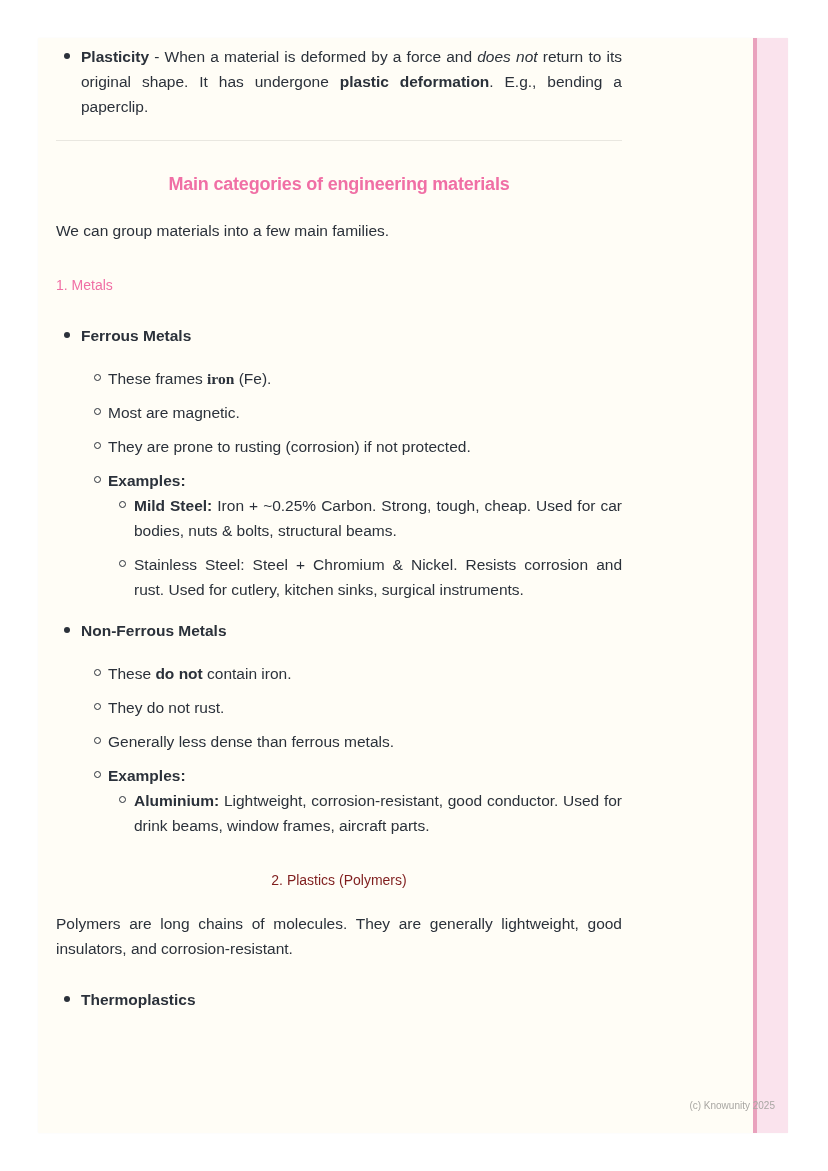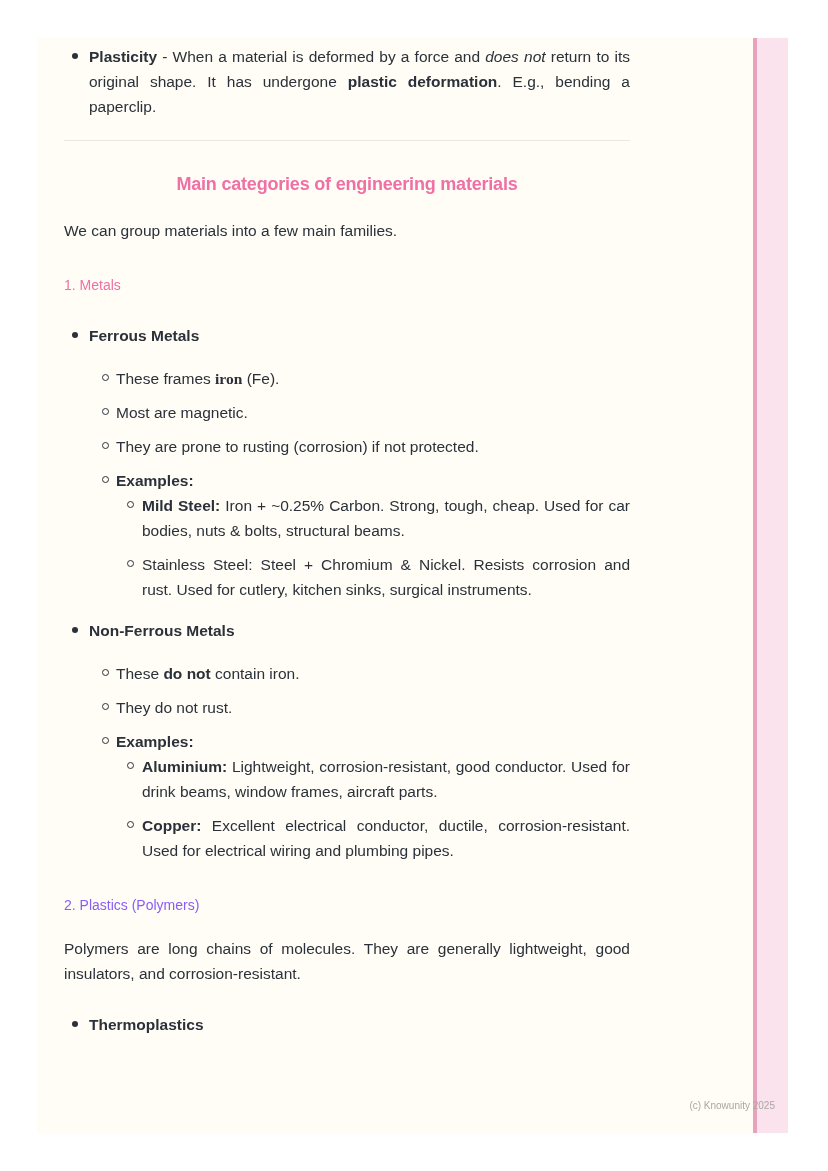--- a/index.html
+++ b/index.html
@@ -14,21 +14,21 @@
     position:absolute;left:38px;top:38px;width:750px;height:1095px;
     background:#fffdf6;
     box-shadow:0 0 2px rgba(0,0,0,0.03);
   }
   .edge-stripe{
     position:absolute;right:0;top:0;height:100%;width:35px;
     background:#fae3ed;border-left:4px solid #e9a2bd;
     box-sizing:border-box;
   }
   .content{
-    position:absolute;left:26px;top:0;width:566px;
+    position:absolute;left:18px;top:0;width:566px;
     font-size:15.5px;line-height:25px;text-align:justify;
   }
   
   ul{list-style:none;margin:0;padding:0;}
   .l1{margin-top:26px;}
   .l1 > li{position:relative;padding-left:25px;margin-bottom:16px;}
   .l1 > li::before{
     content:"";position:absolute;left:8px;top:9px;width:6px;height:6px;
     border-radius:50%;background:#2b313a;
   }
@@ -104,33 +104,33 @@
             </ul>
           </li>
         </ul>
       </li>
 
       <li>
         <span class="li-title">Non-Ferrous Metals</span>
         <ul class="l2">
           <li><span>These </span><span style="font-weight: 700;">do not</span><span> contain iron.</span></li>
           <li><span>They do not rust.</span></li>
+          <li><span>Generally less dense than ferrous metals.</span></li>
           <li class="tight">
             <span class="li-title">Examples:</span>
             <ul class="l3">
               <li><span style="font-weight: 700;">Aluminium:</span><span> Lightweight, corrosion-resistant, good conductor. Used for drink beams, window frames, aircraft parts.</span></li>
-              <li><span style="font-weight: 700;">Copper:</span><span> Excellent electrical conductor, ductile, corrosion-resistant. Used for electrical wiring and plumbing pipes.</span></li>
             </ul>
           </li>
         </ul>
       </li>
 
     </ul>
 
-    <h3 class="section-heading" style="color:#8b5cf6;">2. Plastics (Polymers)</h3>
+    <h3 class="section-heading" style="color:#7f1d1d;text-align:center;">2. Plastics (Polymers)</h3>
 
     <p class="body-para">Polymers are long chains of molecules. They are generally lightweight, good insulators, and corrosion-resistant.</p>
 
     <ul class="l1">
       <li>
         <span class="li-title">Thermoplastics</span>
       </li>
     </ul>
 
   </div>

